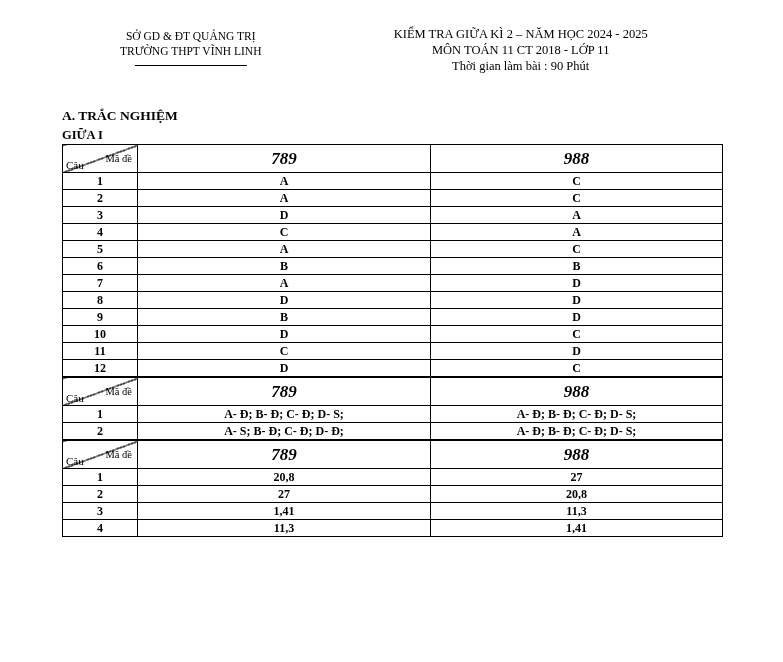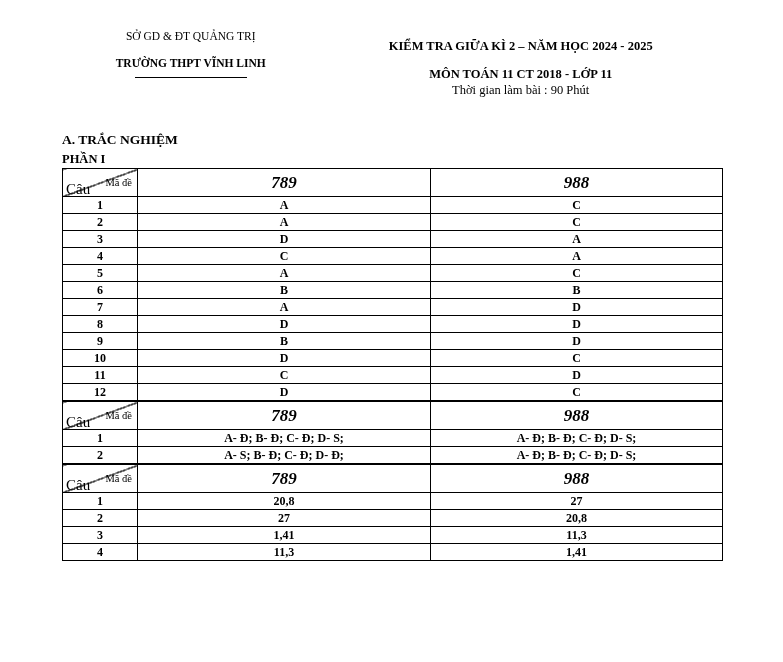--- a/index.html
+++ b/index.html
@@ -9,21 +9,21 @@
     height: 662px;
     font-family: "Liberation Serif", "DejaVu Serif", serif;
     color: #000;
     overflow: hidden;
   }
   .page {
     width: 783px;
     height: 662px;
     padding: 26px 61px 0 62px;
   }
-  .bold { font-weight: bold; margin-top: 12px; }
+  .bold { font-weight: normal; }
   .italic { }
 
   
   .doc-header { display: flex; width: 100%; }
   .header-left {
     width: 39%;
     text-align: center;
     font-size: 11.5px;
     line-height: 15px;
     padding-top: 3px;
@@ -93,21 +93,21 @@
       #000 calc(50% - 0.6px),
       #000 calc(50% + 0.6px),
       transparent calc(50% + 0.6px));
   }
   th.corner .corner-top {
     position: absolute; top: 7px; right: 5px;
     font-size: 10.5px; line-height: 13px;
   }
   th.corner .corner-bottom {
     position: absolute; bottom: 0px; left: 3px;
-    font-size: 15px; line-height: 13px;
+    font-size: 11px; line-height: 13px;
   }
 </style>
 </head>
 <body>
 
 <div class="page">
 
   <div class="doc-header">
     <div class="header-left">
       <div>SỞ GD &amp; ĐT QUẢNG TRỊ</div>
@@ -116,21 +116,21 @@
     </div>
     <div class="header-right">
       <div class="bold">KIỂM TRA GIỮA KÌ 2 – NĂM HỌC 2024 - 2025</div>
       <div class="bold">MÔN TOÁN 11 CT 2018 - LỚP 11</div>
       <div class="italic">Thời gian làm bài : 90 Phút</div>
     </div>
   </div>
 
   <div class="section-title">A. TRẮC NGHIỆM</div>
 
-  <div class="phan-title">PHẦN I</div>
+  <div class="phan-title">GIỮA I</div>
   <table class="answer-table">
     <colgroup>
         <col class="col-cau">
         <col class="col-a">
         <col class="col-b">
       </colgroup>
     <thead>
       <tr>
         <th class="corner">
           <span class="corner-top">Mã đề</span>

